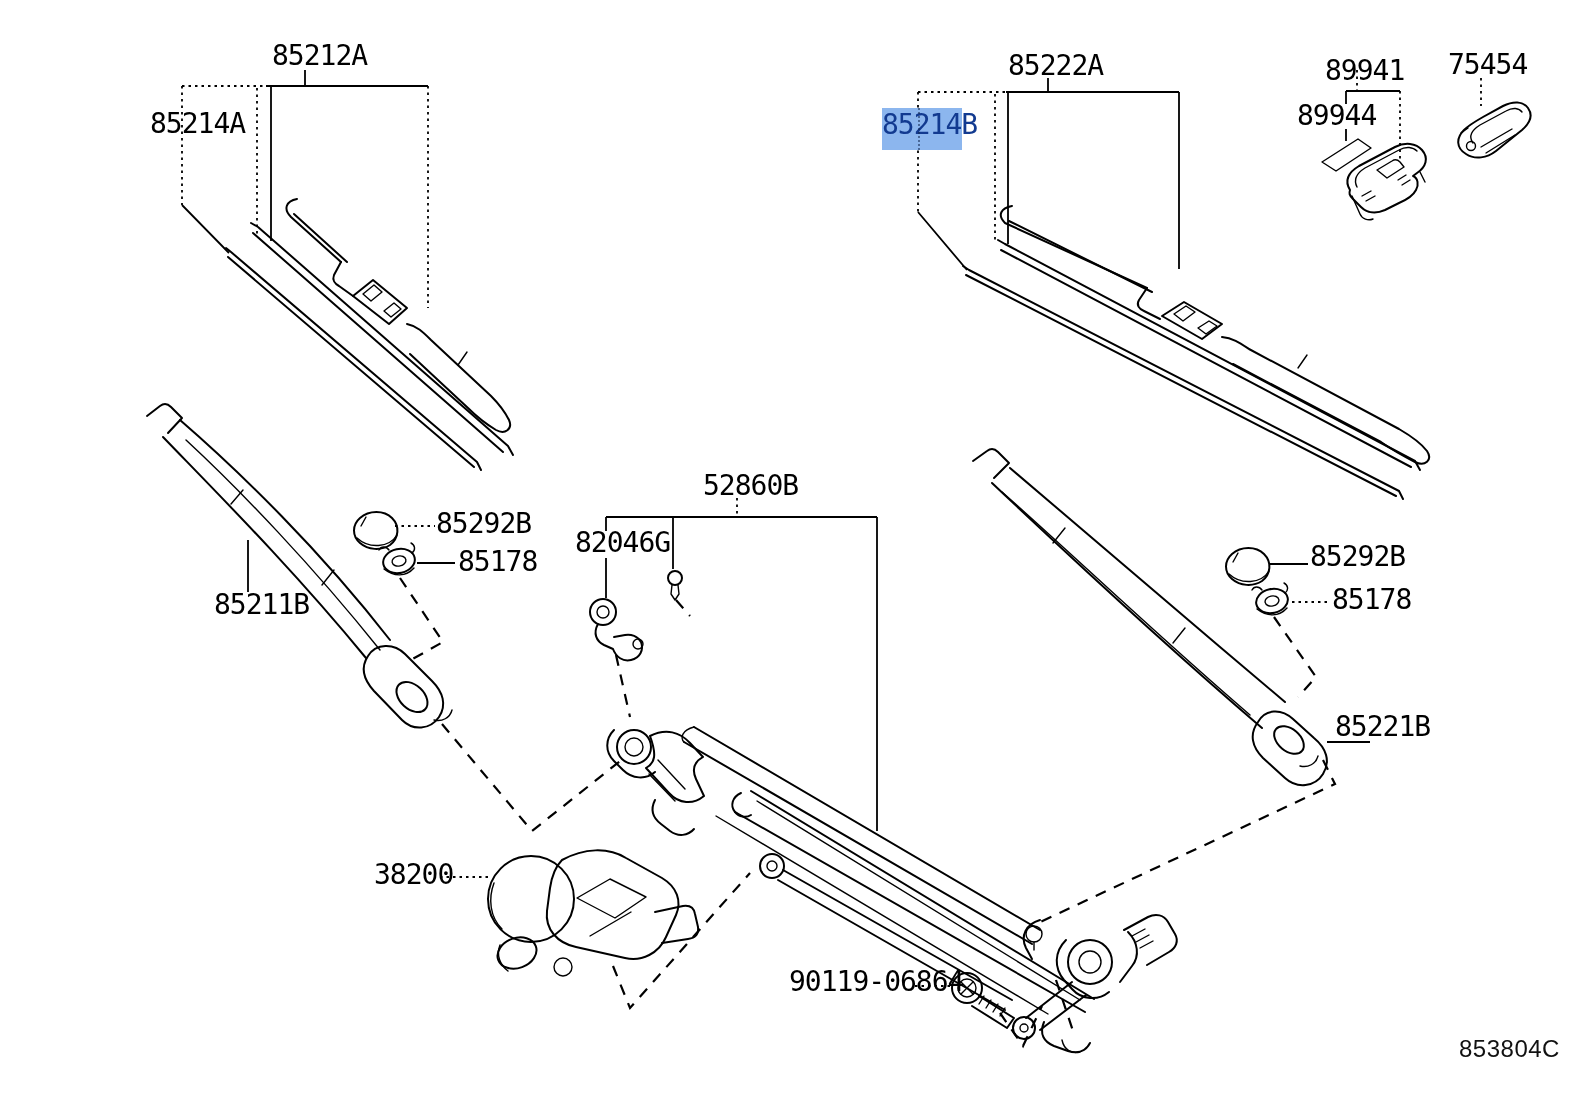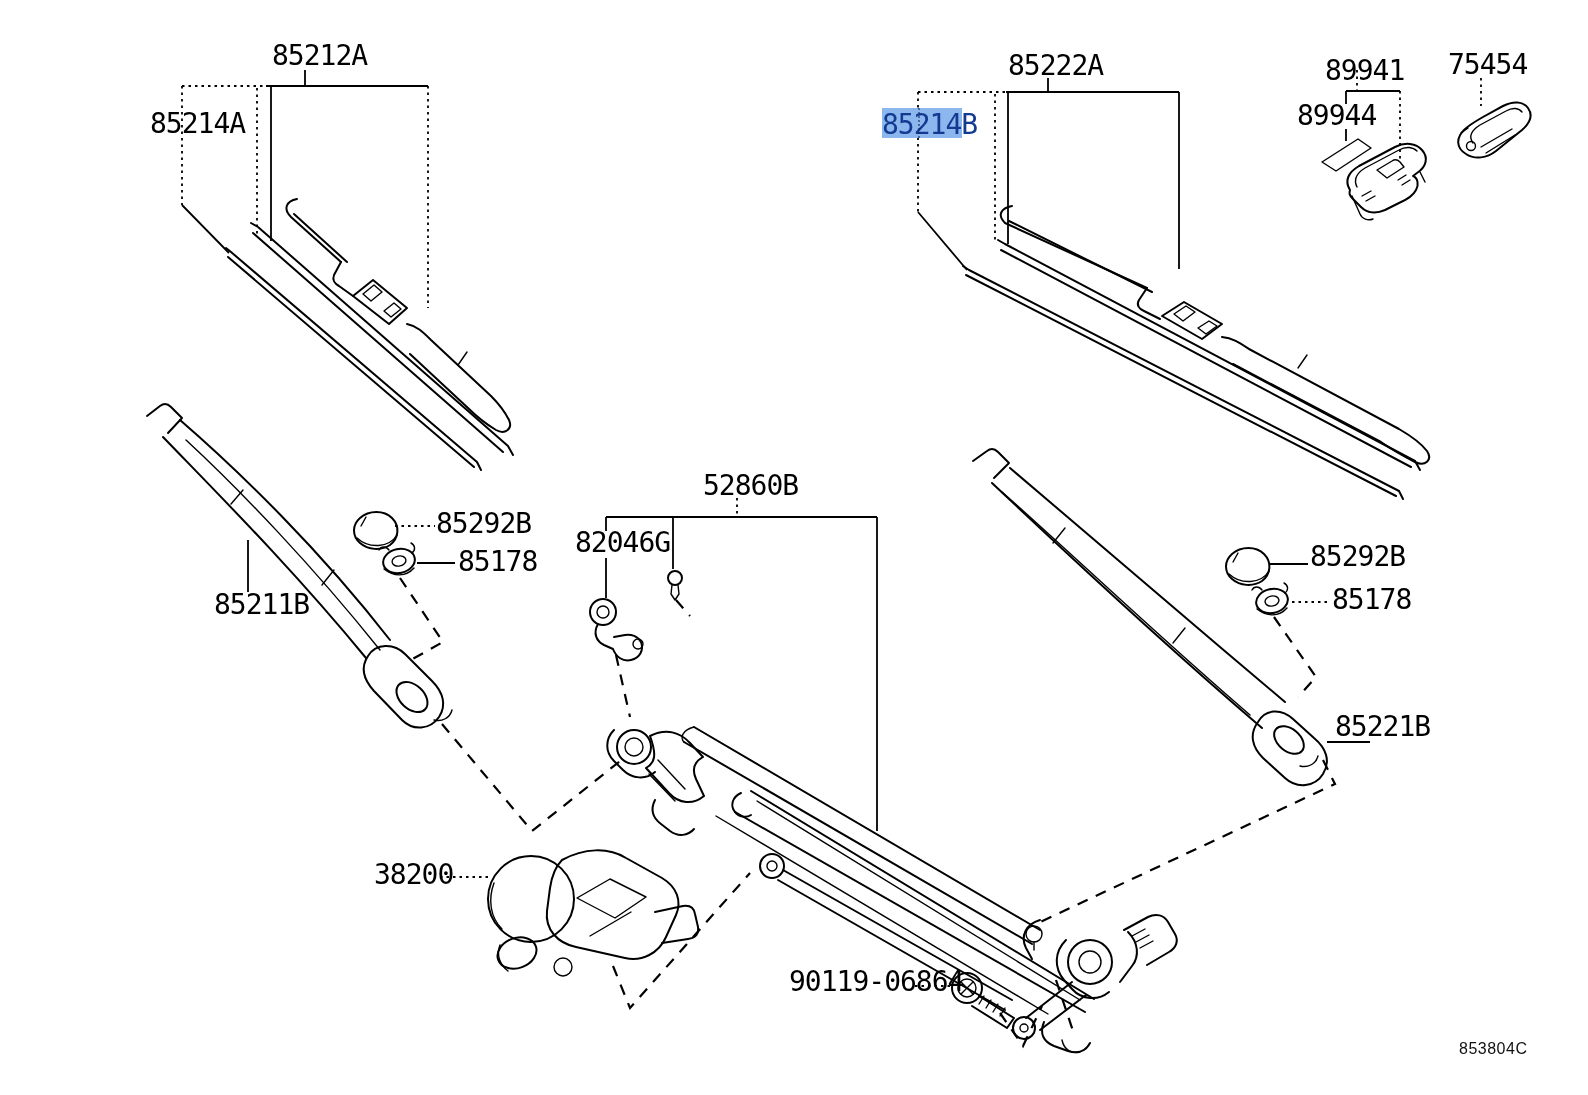--- a/index.html
+++ b/index.html
@@ -7,26 +7,26 @@
          font-family:"DejaVu Sans Mono", monospace;}
   svg{position:absolute;left:0;top:0;}
   svg path, svg circle, svg ellipse, svg rect{fill:none;stroke:var(--line,#000);}
   .art{stroke-width:2;stroke-linecap:round;stroke-linejoin:round;}
   .thin{stroke-width:1.4;}
   .box{stroke-width:1.8;}
   .dot{stroke-width:1.8;stroke-dasharray:2.5 4;}
   .dash{stroke-width:2.2;stroke-dasharray:11 9;}
   .pn{position:absolute;font-weight:400;font-size:28px;line-height:22px;letter-spacing:-1px;
       color:#000;white-space:nowrap;}
-  .pn.hl{background:var(--hl-bg,#8CB6EE);color:var(--hl-fg,#123A90);width:80px;height:30px;
+  .pn.hl{background:var(--hl-bg,#8CB6EE);color:var(--hl-fg,#123A90);width:80px;height:42px;
          line-height:34px;text-align:center;letter-spacing:-1px;}
   .throughline{position:absolute;left:36px;top:0;bottom:0;width:0;
                border-left:2px dotted rgba(20,40,80,.55);}
   .figcode{position:absolute;font-family:"Liberation Sans", sans-serif;font-weight:400;
-           font-size:16px;line-height:22px;letter-spacing:.5px;color:#111;}
+           font-size:24px;line-height:22px;letter-spacing:.5px;color:#111;}
 </style>
 </head>
 <body>
 
 <div class="stage">
 
 <svg width="1588" height="1095" viewBox="0 0 1588 1095">
 
   <g>
 

